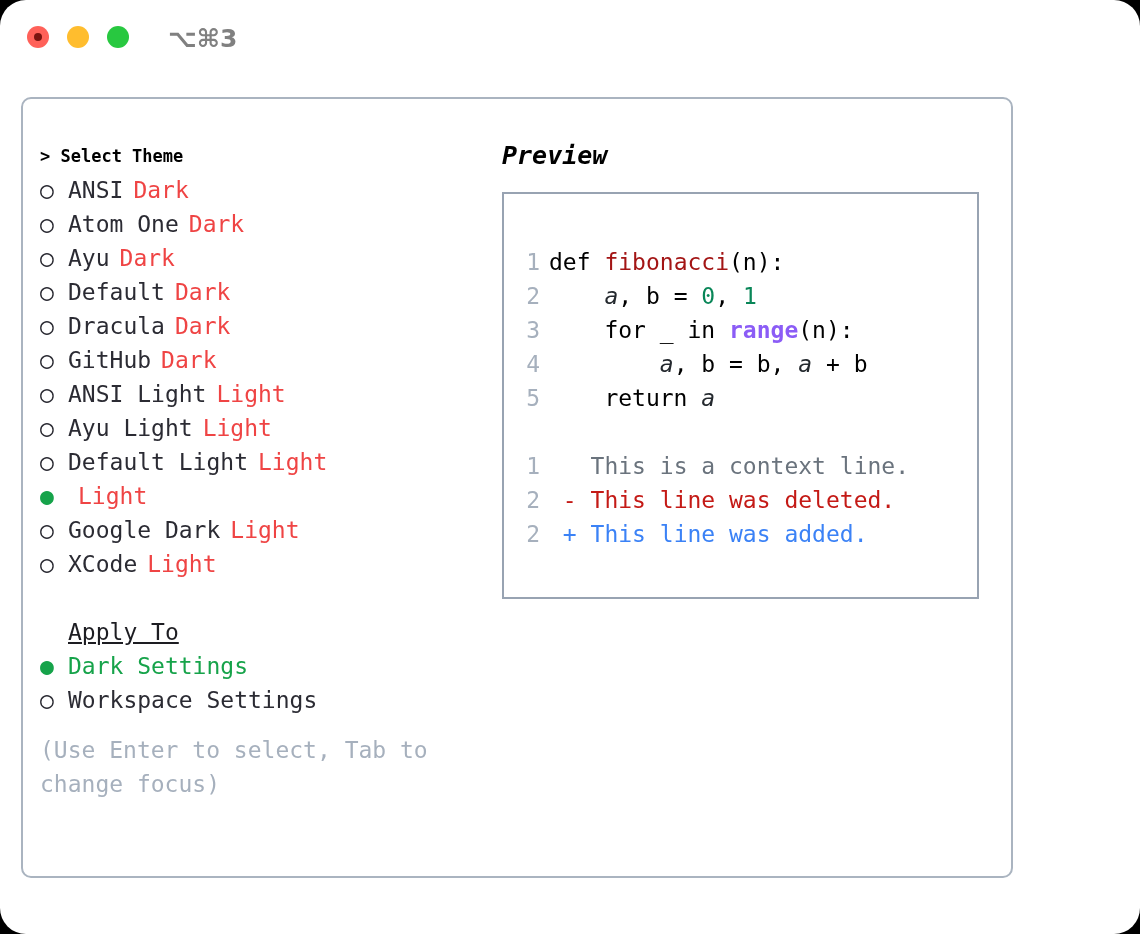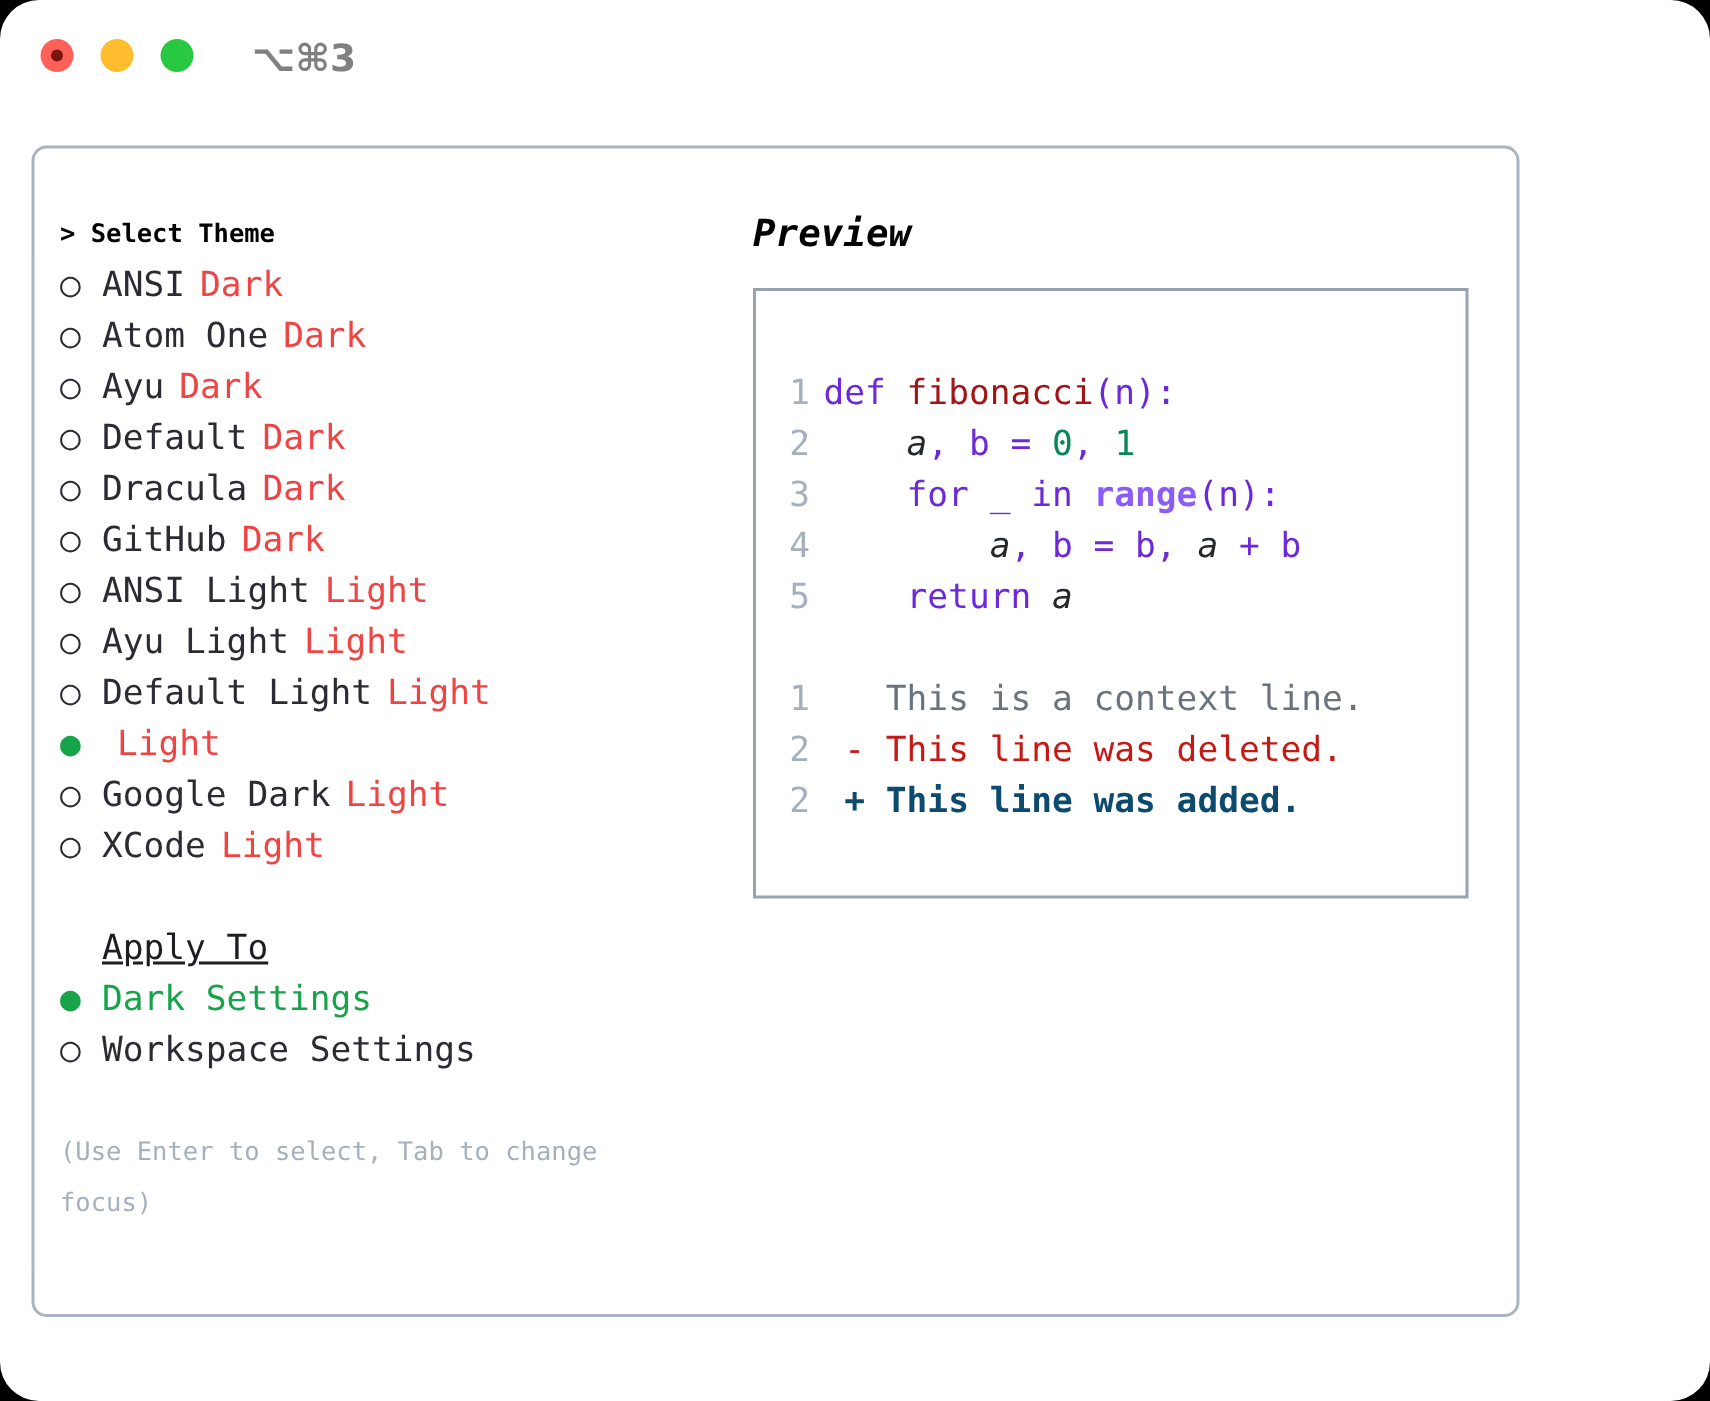--- a/index.html
+++ b/index.html
@@ -124,22 +124,22 @@
     font-size: 23px;
     color: #1d1d22;
     line-height: 34px;
     padding-left: 28px;
     white-space: pre;
     font-family: "DejaVu Sans Mono", "Liberation Mono", monospace;
     text-decoration: underline;
   }
 
   #hint {
-    margin-top: 34px;
-    font-size: 17px;
+    margin-top: 16px;
+    font-size: 23px;
     line-height: 34px;
     color: #a6b0bd;
     width: 415px;
     white-space: normal;
     word-spacing: 0px;
     font-family: "DejaVu Sans Mono", "Liberation Mono", monospace;
   }
 
   
   #right-col {
@@ -175,30 +175,30 @@
     font-family: "DejaVu Sans Mono", "Liberation Mono", monospace;
   }
   .code-line { white-space: pre; }
   .ln {
     color: #a6b0bd;
     display: inline-block;
     width: 22px;
     text-align: right;
     margin-right: 9px;
   }
-  .tok-plain { color: #6d28d9; }
+  .tok-plain { color: #000000; }
   .tok-fn    { color: #a31515; }
   .tok-num   { color: #098658; }
   .tok-call  { color: #8b5cf6; font-weight: bold; }
   .tok-var   { color: #24292e; font-style: italic; }
 
   .diff-gap { height: 34px; }
   .diff-context { color: #6a737d; }
   .diff-del     { color: #c41a16; }
-  .diff-add     { color: #0c4a6e; font-weight: bold; }
+  .diff-add     { color: #3b82f6; }
 </style>
 </head>
 <body>
 
 <div id="window">
 
   <div id="titlebar">
     <div class="traffic" id="tl-close"></div>
     <div class="traffic" id="tl-min"></div>
     <div class="traffic" id="tl-max"></div>

